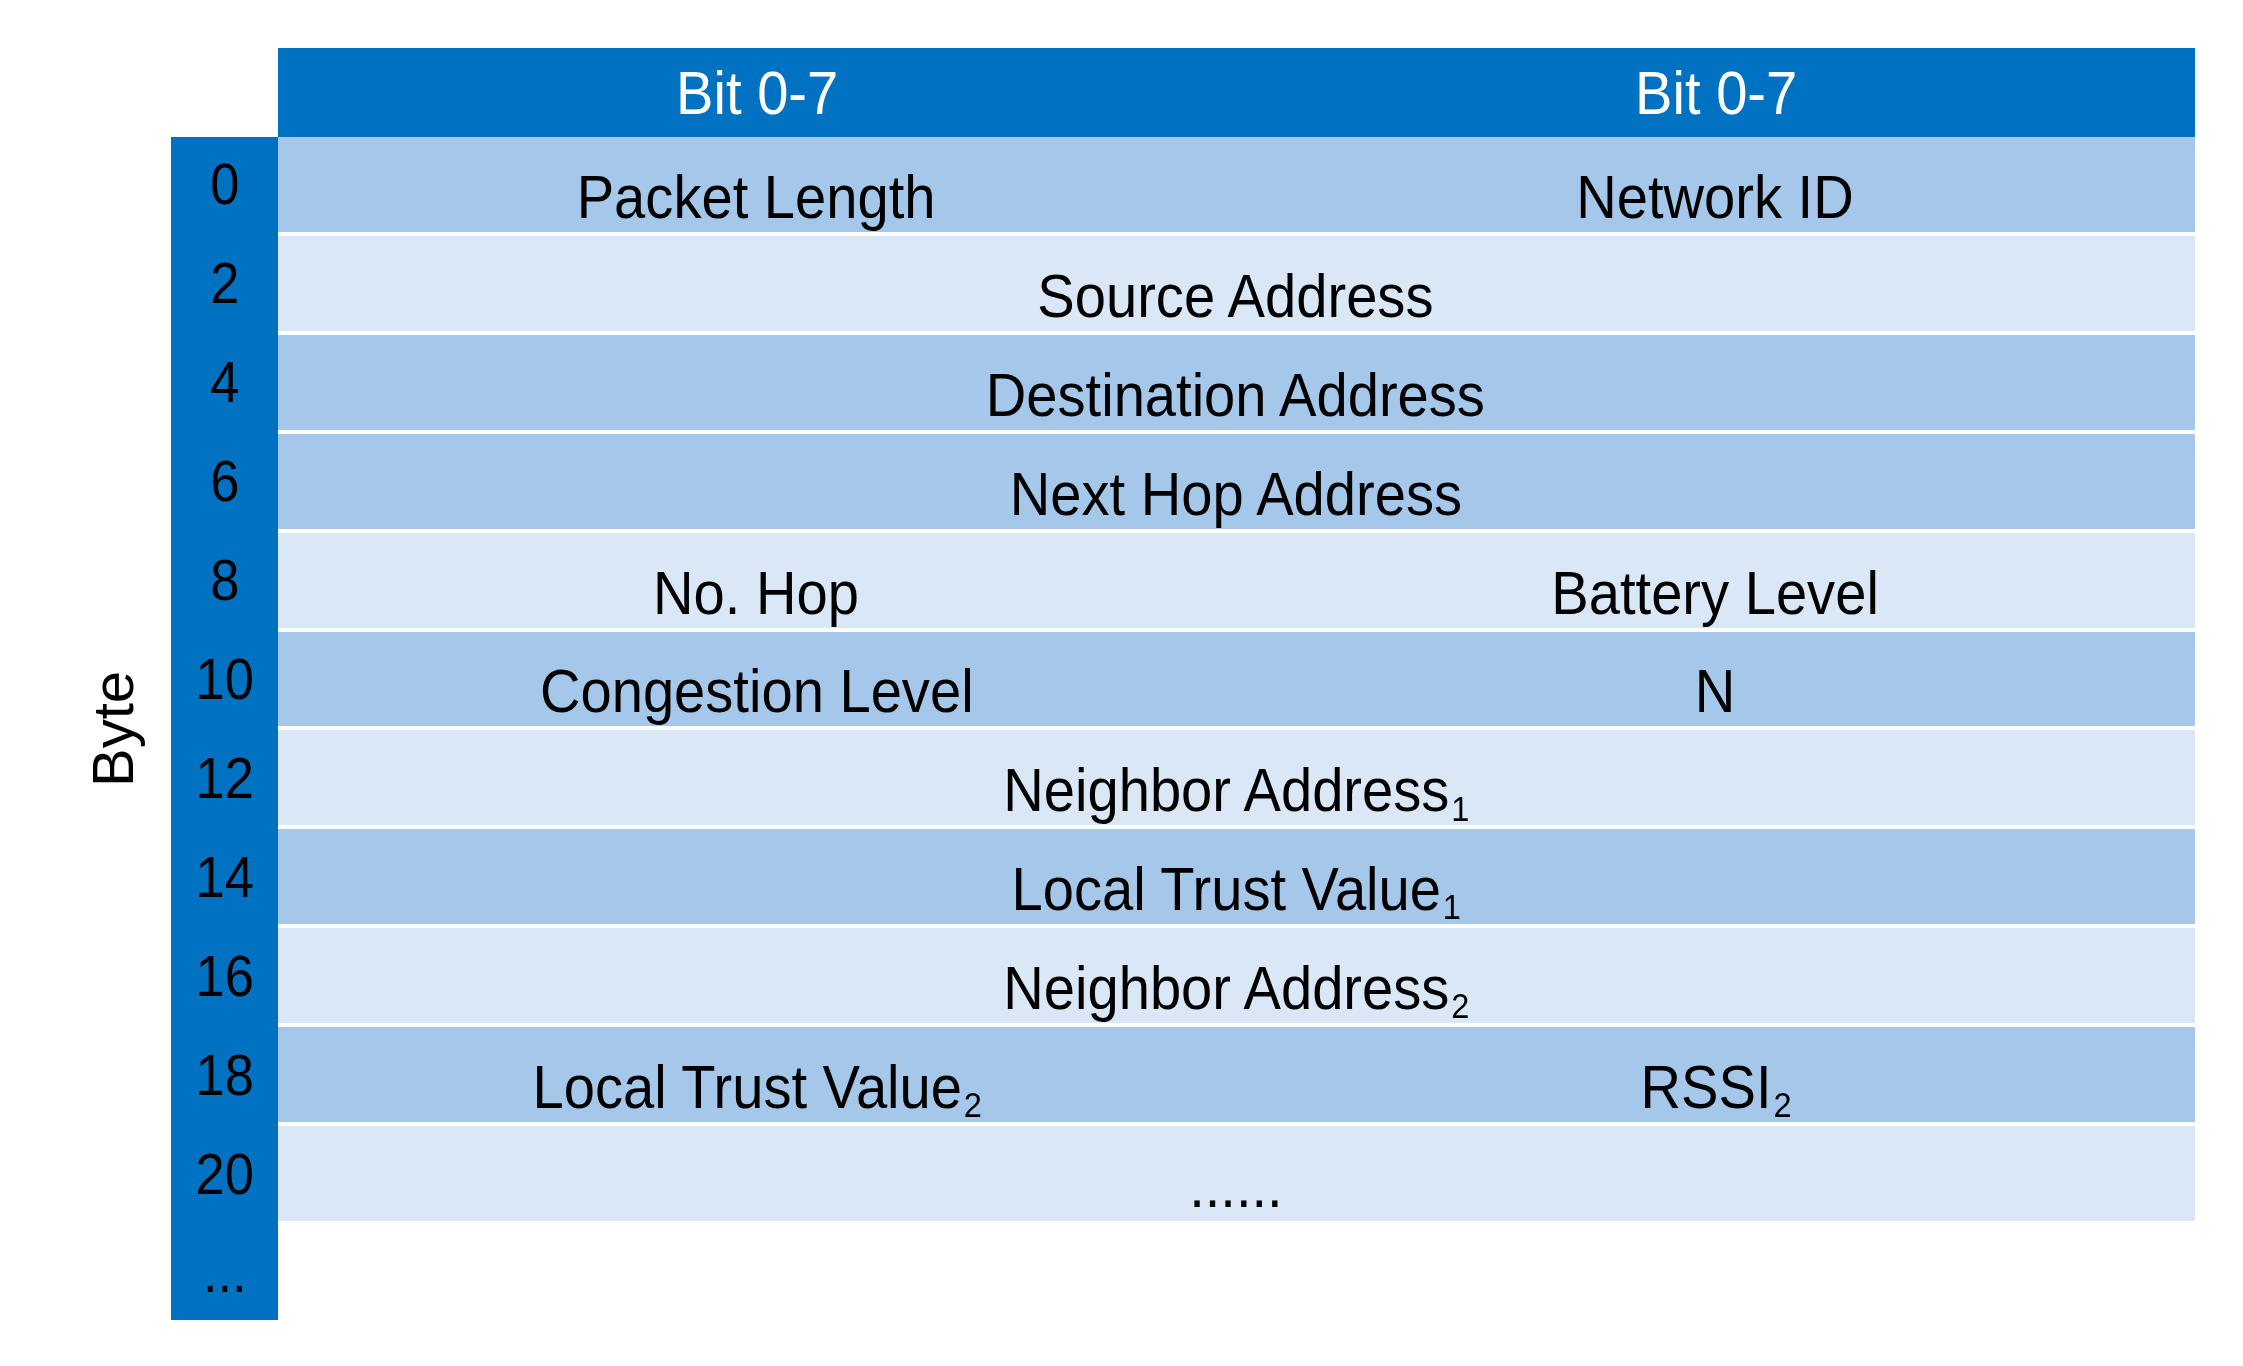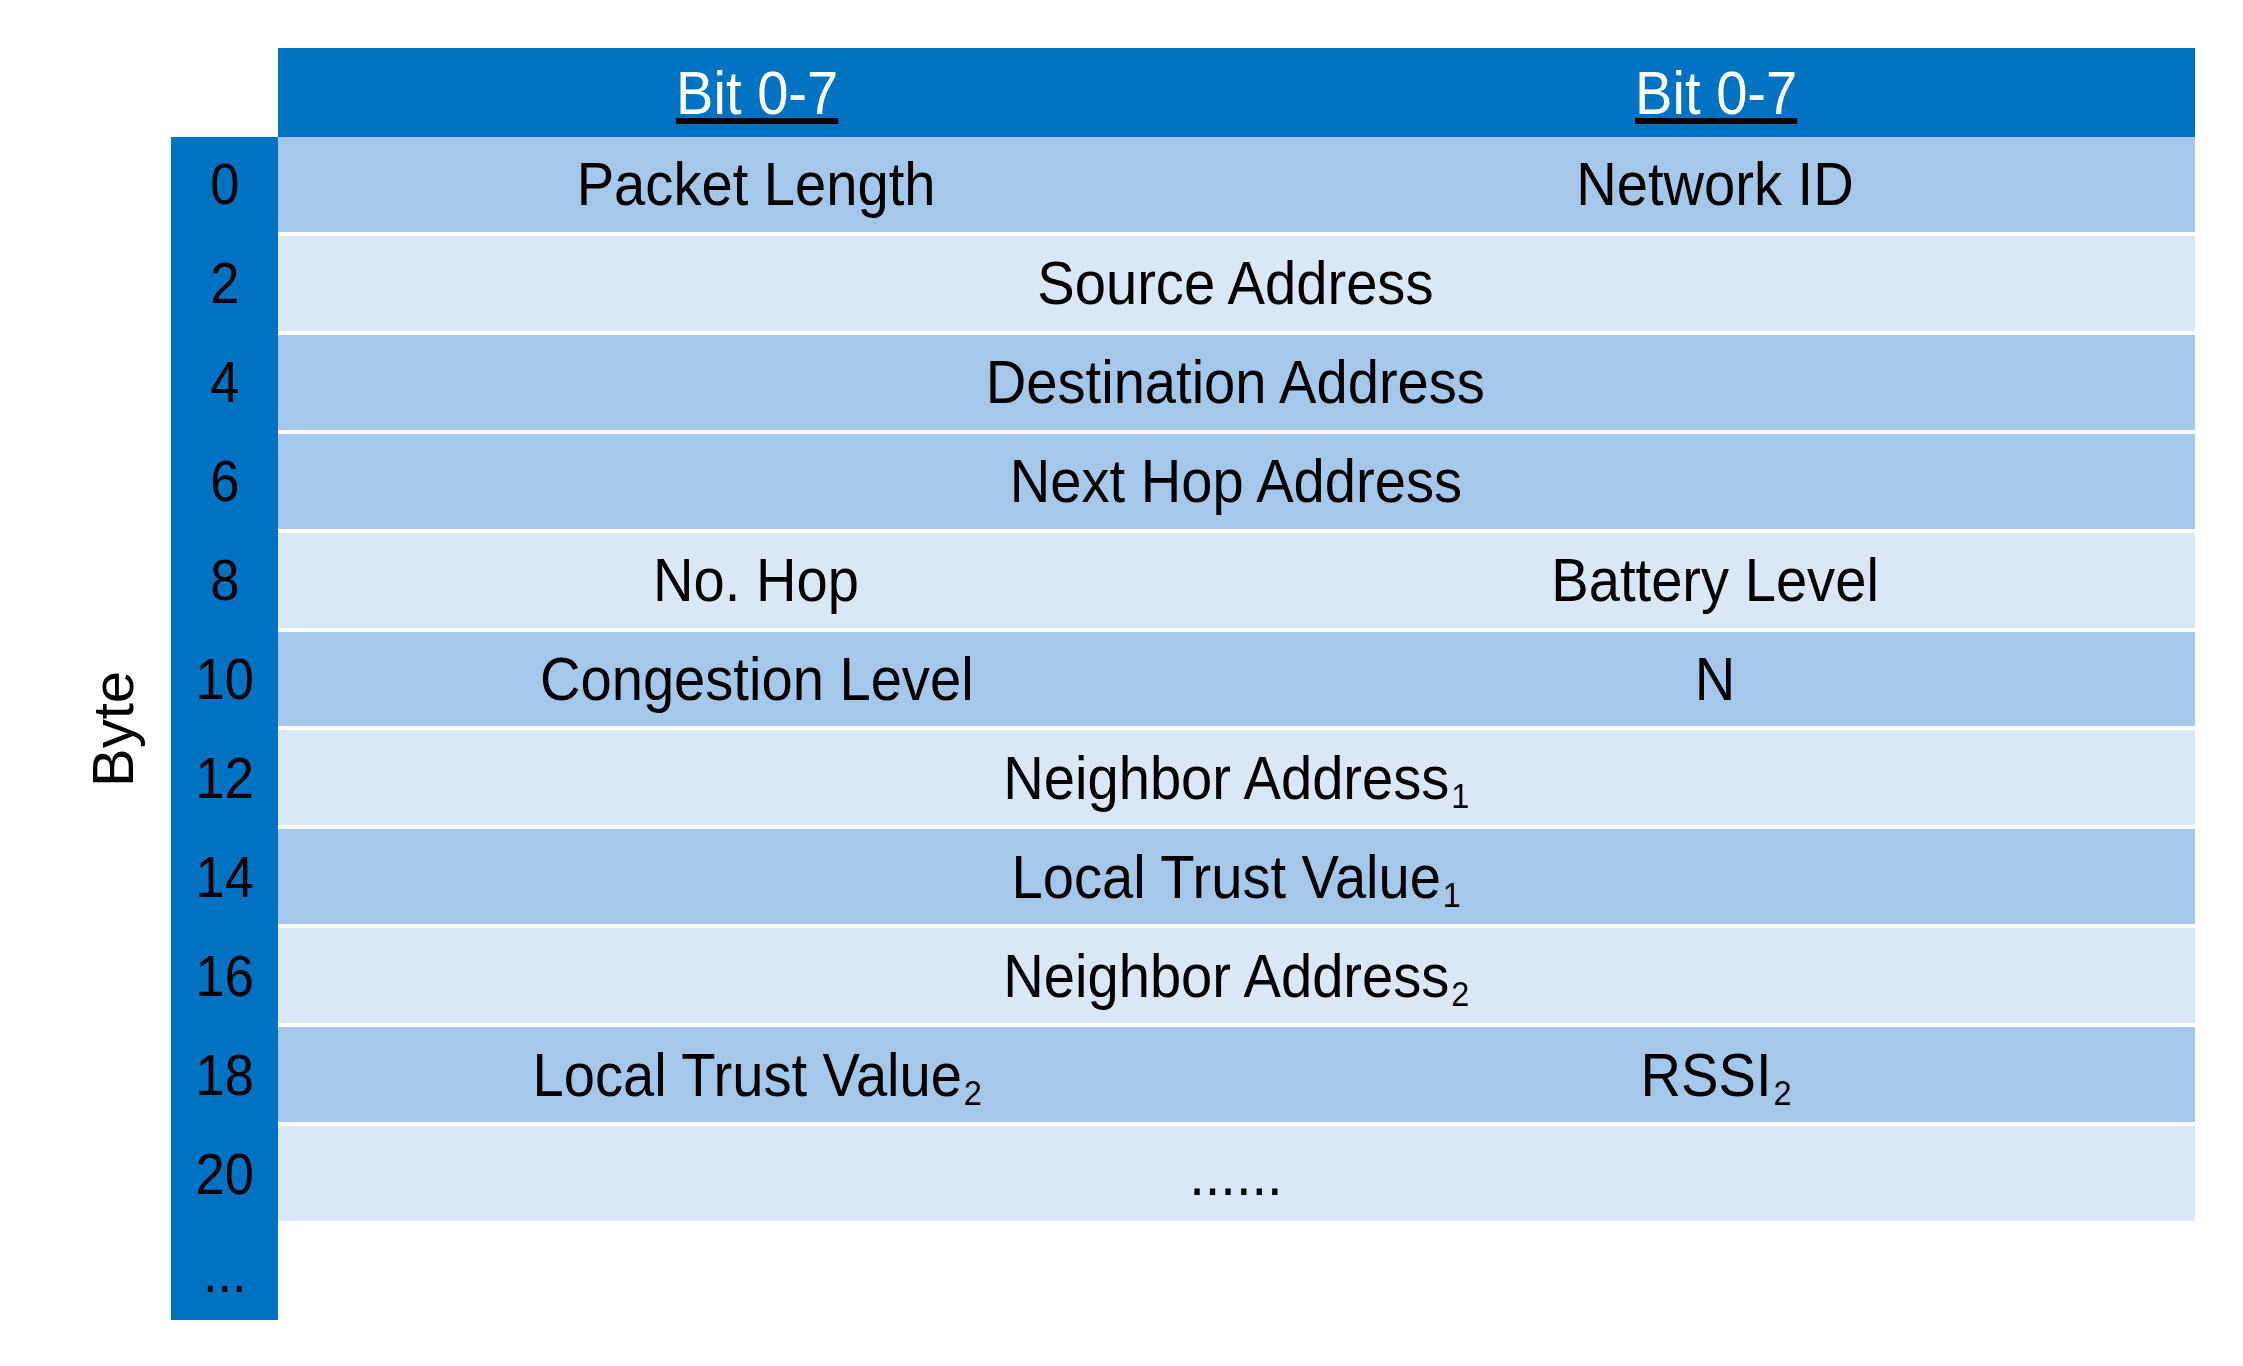--- a/index.html
+++ b/index.html
@@ -29,21 +29,20 @@
   }
   
   .header-row{
     position:absolute;
     left:278px;
     top:48px;
     width:1917px;
     height:89px;
     background:var(--c-dark,#0072c1);
     display:flex;
-    text-decoration:underline;
   }
   .header-cell{
     flex:1;
     display:flex;
     align-items:center;
     justify-content:center;
     color:#ffffff;
     font-size:61px;
   }
   
@@ -80,21 +79,21 @@
   .row{
     height:94.92px;
     flex:none;
     display:flex;
   }
   .row.medium{background:var(--c-medium,#a5c8ea);}
   .row.light{background:var(--c-light,#d9e7f6);}
   .cell{
     flex:1;
     display:flex;
-    align-items:center;
+    align-items:flex-end;
     justify-content:center;
     font-size:61px;
   }
   .sub{
     font-size:0.58em;
     position:relative;
     top:0.26em;
     margin-left:2px;
   }
 </style>

